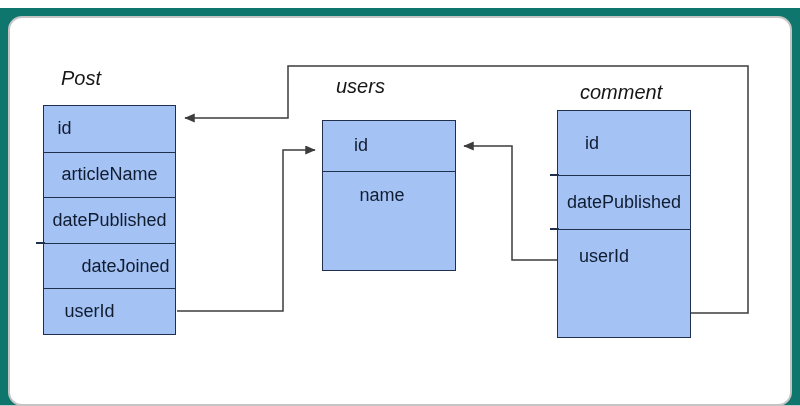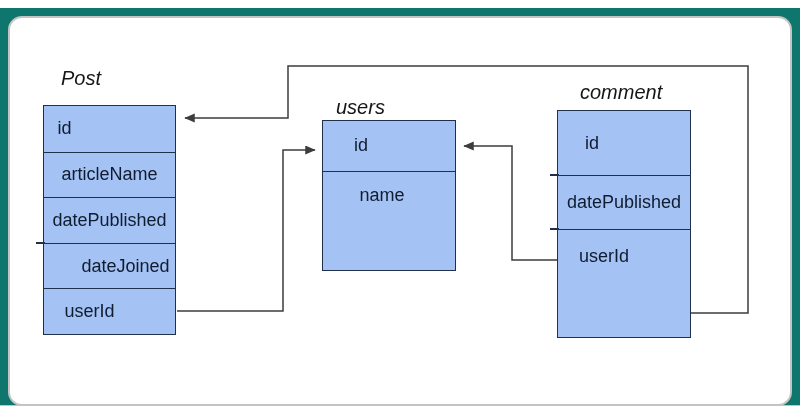--- a/index.html
+++ b/index.html
@@ -66,21 +66,21 @@
   .t-comment .row:nth-child(4) span{transform:translateX(-17px);}
   .tbl-title{
     position:absolute;
     font-style:italic;
     font-size:20px;
     color:#161616;
     z-index:3;
     white-space:nowrap;
   }
   .title-post   {left:61px; top:59px;}
-  .title-users  {left:336px;top:88px;}
+  .title-users  {left:336px;top:67px;}
   .title-comment{left:580px;top:73px;}
   svg.connectors{
     position:absolute;left:0;top:0;z-index:2;
     pointer-events:none;
   }
   svg.connectors path.conn{
     fill:none;
     stroke:var(--connector,#3d3d3d);
     stroke-width:1.5;
   }

